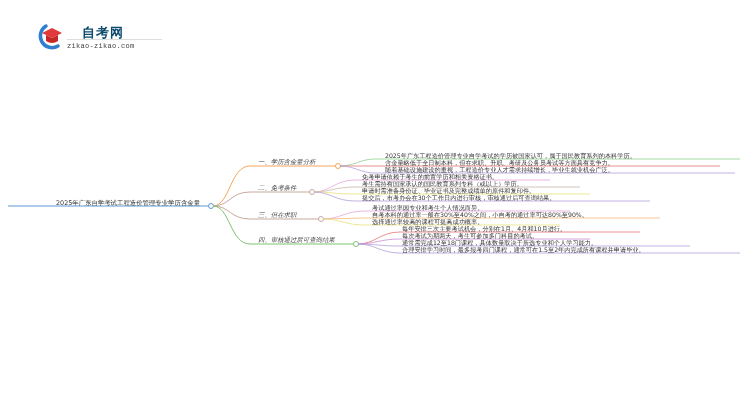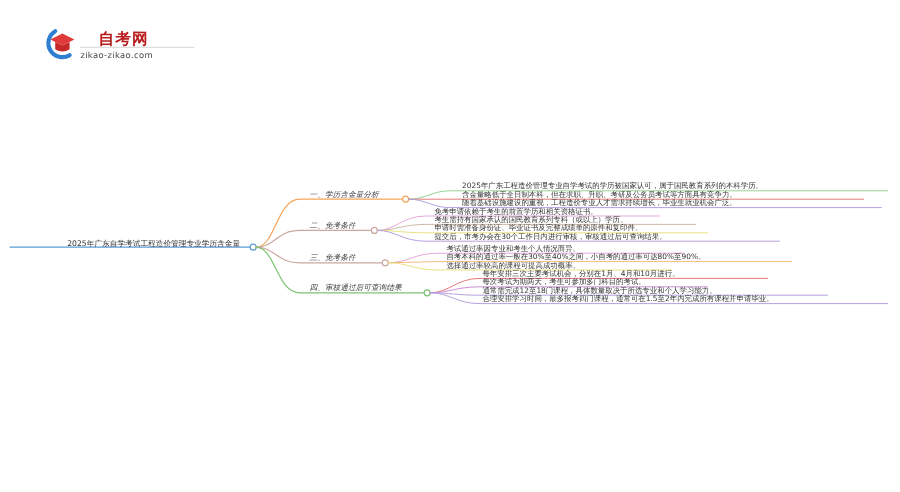--- a/index.html
+++ b/index.html
@@ -1,19 +1,19 @@
 <!DOCTYPE html>
 <html><head>
   <meta charset="utf-8">
   <style>
     html, body { margin: 0; padding: 0; background: #ffffff; }
     body { width: 750px; height: 410px; position: relative; overflow: hidden; font-family: "DejaVu Sans", sans-serif; }
     .logo { position: absolute; left: 32px; top: 22px; width: 160px; height: 30px; }
-    .logo-title { position: absolute; left: 50px; top: 2px; font-size: 13px; font-weight: bold; color: #b91c1c; letter-spacing: 1px; }
-    .logo-sub { position: absolute; left: 35px; top: 20px; font-size: 7px; color: #444; letter-spacing: 0.3px; }
+    .logo-title { position: absolute; left: 50px; top: 2px; font-size: 13px; font-weight: bold; color: #0c4a6e; letter-spacing: 1px; }
+    .logo-sub { position: absolute; left: 35px; top: 20px; font-size: 7px; color: #444; letter-spacing: 0.3px; font-family: Liberation Mono, monospace; }
     .logo-line { position: absolute; left: 35px; top: 17px; width: 95px; height: 1px; background: #ddd; }
     svg.map { position: absolute; left: 0; top: 0; }
     .t { position: absolute; font-size: 6.2px; white-space: nowrap; line-height: 7px; color: #333; }
     .root { position: absolute; left: 8px; top: 199px; font-size: 6.4px; color: #333; white-space: nowrap; margin-left: 48px; }
     .branch { position: absolute; font-size: 6.4px; color: #444; white-space: nowrap; font-style: italic; }
   </style>
 </head>
 <body>
 
 <div class="logo">
@@ -60,21 +60,21 @@
   <path d="M358 244 C375 244, 380 232, 400 232 L640 232" fill="none" stroke="#e57373" stroke-width="0.8"></path>
   <path d="M358 244 C375 244, 380 239, 400 239 L590 239" fill="none" stroke="#c98bd0" stroke-width="0.8"></path>
   <path d="M358 244 C375 244, 380 246, 400 246 L690 246" fill="none" stroke="#b39ddb" stroke-width="0.8"></path>
   <path d="M358 244 C375 244, 380 253, 400 253 L740 253" fill="none" stroke="#b39ddb" stroke-width="0.8"></path>
 </svg>
 
 <div class="root">2025年广东自学考试工程造价管理专业学历含金量</div>
 
 <div class="branch" style="left:258px;top:158px">一、学历含金量分析</div>
 <div class="branch" style="left:258px;top:184px">二、免考条件</div>
-<div class="branch" style="left:258px;top:211px">三、免考条件</div>
+<div class="branch" style="left:258px;top:211px">三、但在求职</div>
 <div class="branch" style="left:258px;top:236px">四、审核通过后可查询结果</div>
 
 <div class="t" style="left:385px;top:152px">2025年广东工程造价管理专业自学考试的学历被国家认可，属于国民教育系列的本科学历。</div>
 <div class="t" style="left:385px;top:159px">含金量略低于全日制本科，但在求职、升职、考研及公务员考试等方面具有竞争力。</div>
 <div class="t" style="left:385px;top:166px">随着基础设施建设的重视，工程造价专业人才需求持续增长，毕业生就业机会广泛。</div>
 
 <div class="t" style="left:362px;top:173px">免考申请依赖于考生的前置学历和相关资格证书。</div>
 <div class="t" style="left:362px;top:180px">考生需持有国家承认的国民教育系列专科（或以上）学历。</div>
 <div class="t" style="left:362px;top:187px">申请时需准备身份证、毕业证书及完整成绩单的原件和复印件。</div>
 <div class="t" style="left:362px;top:194px">提交后，市考办会在30个工作日内进行审核，审核通过后可查询结果。</div>

